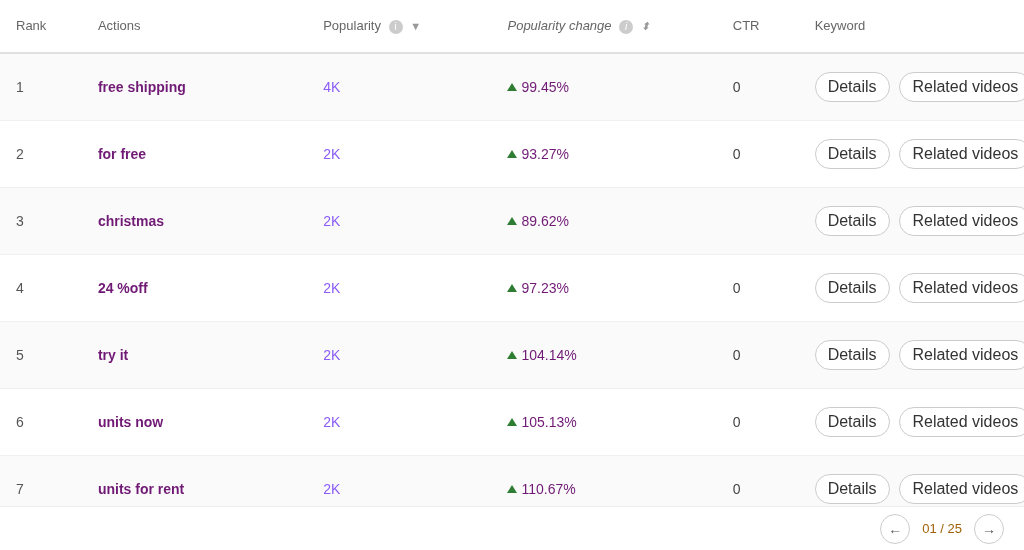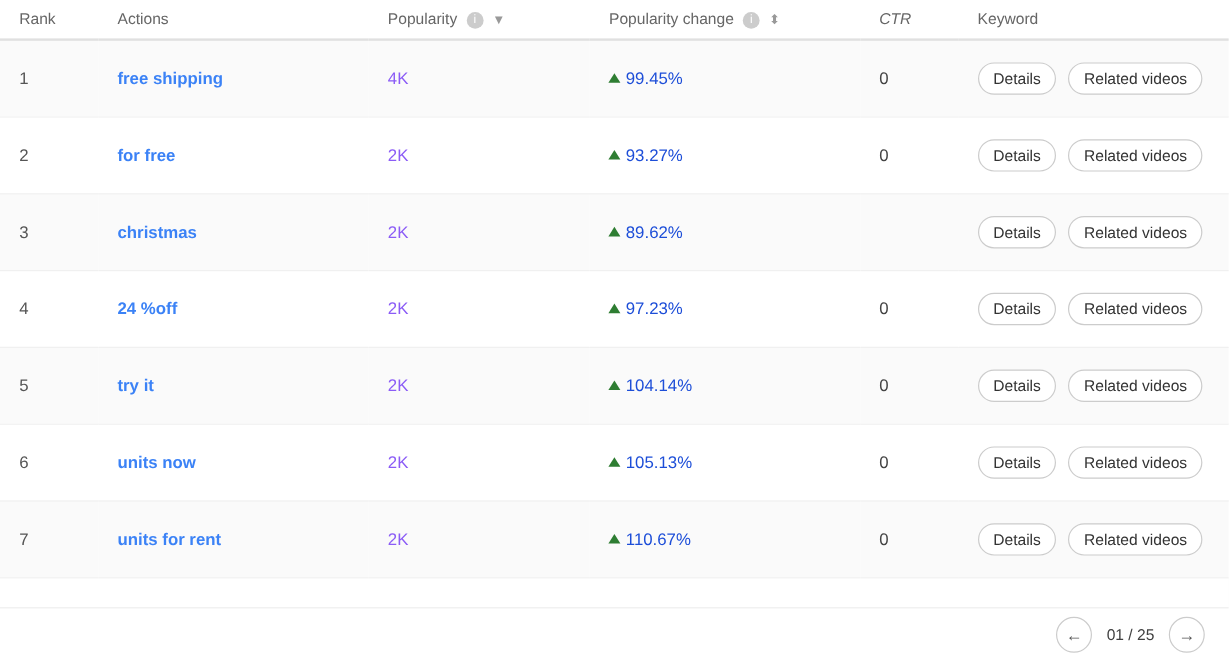--- a/index.html
+++ b/index.html
@@ -24,32 +24,32 @@
     }
     table {
       width: 100%;
       border-collapse: collapse;
       table-layout: fixed;
     }
     thead tr {
       border-bottom: 2px solid #e0e0e0;
     }
     th {
-      padding: 8px 16px;
+      padding: 18px 16px;
       text-align: left;
       font-weight: 400;
       color: #666;
       font-size: 13px;
       background: #fff;
     }
     th.rank-col { width: 80px; }
     th.keyword-col { width: 220px; }
     th.popularity-col { width: 180px; }
-    th.pop-change-col { width: 220px; }
-    th.ctr-col { width: 80px; font-style: italic; }
+    th.pop-change-col { width: 220px; font-style: italic; }
+    th.ctr-col { width: 80px; }
     th.actions-col { width: 220px; }
 
     th .sort-icon {
       display: inline-block;
       margin-left: 4px;
       color: #999;
       font-size: 11px;
     }
     th .info-icon {
       display: inline-block;
@@ -75,27 +75,27 @@
     td {
       padding: 18px 16px;
       vertical-align: middle;
     }
     td.rank-cell {
       color: #555;
       font-weight: 400;
     }
     td.keyword-cell {
       font-weight: 700;
-      color: #3b82f6;
+      color: #701a75;
     }
     td.popularity-cell {
       color: #8b5cf6;
     }
     td.pop-change-cell {
-      color: #1d4ed8;
+      color: #701a75;
       font-weight: 500;
     }
     td.pop-change-cell .arrow-up {
       display: inline-block;
       width: 0;
       height: 0;
       border-left: 5px solid transparent;
       border-right: 5px solid transparent;
       border-bottom: 8px solid #2e7d32;
       margin-right: 4px;
@@ -109,21 +109,21 @@
     td.actions-cell {
       white-space: nowrap;
     }
     .btn {
       display: inline-block;
       padding: 5px 12px;
       border: 1px solid #ccc;
       border-radius: 16px;
       background: #fff;
       cursor: pointer;
-      font-size: 13px;
+      font-size: 16px;
       color: #333;
       margin-right: 6px;
       transition: background 0.15s;
     }
     .footer {
       position: absolute;
       bottom: 0;
       right: 0;
       width: 100%;
       height: 44px;
@@ -143,21 +143,21 @@
       background: #fff;
       cursor: pointer;
       display: flex;
       align-items: center;
       justify-content: center;
       font-size: 14px;
       color: #555;
     }
     .pagination-text {
       font-size: 13px;
-      color: #404040;
+      color: #a16207;
     }
     
     .table-wrapper::-webkit-scrollbar {
       width: 6px;
     }
     .table-wrapper::-webkit-scrollbar-track {
       background: #f5f5f5;
     }
     .table-wrapper::-webkit-scrollbar-thumb {
       background: #ccc;

